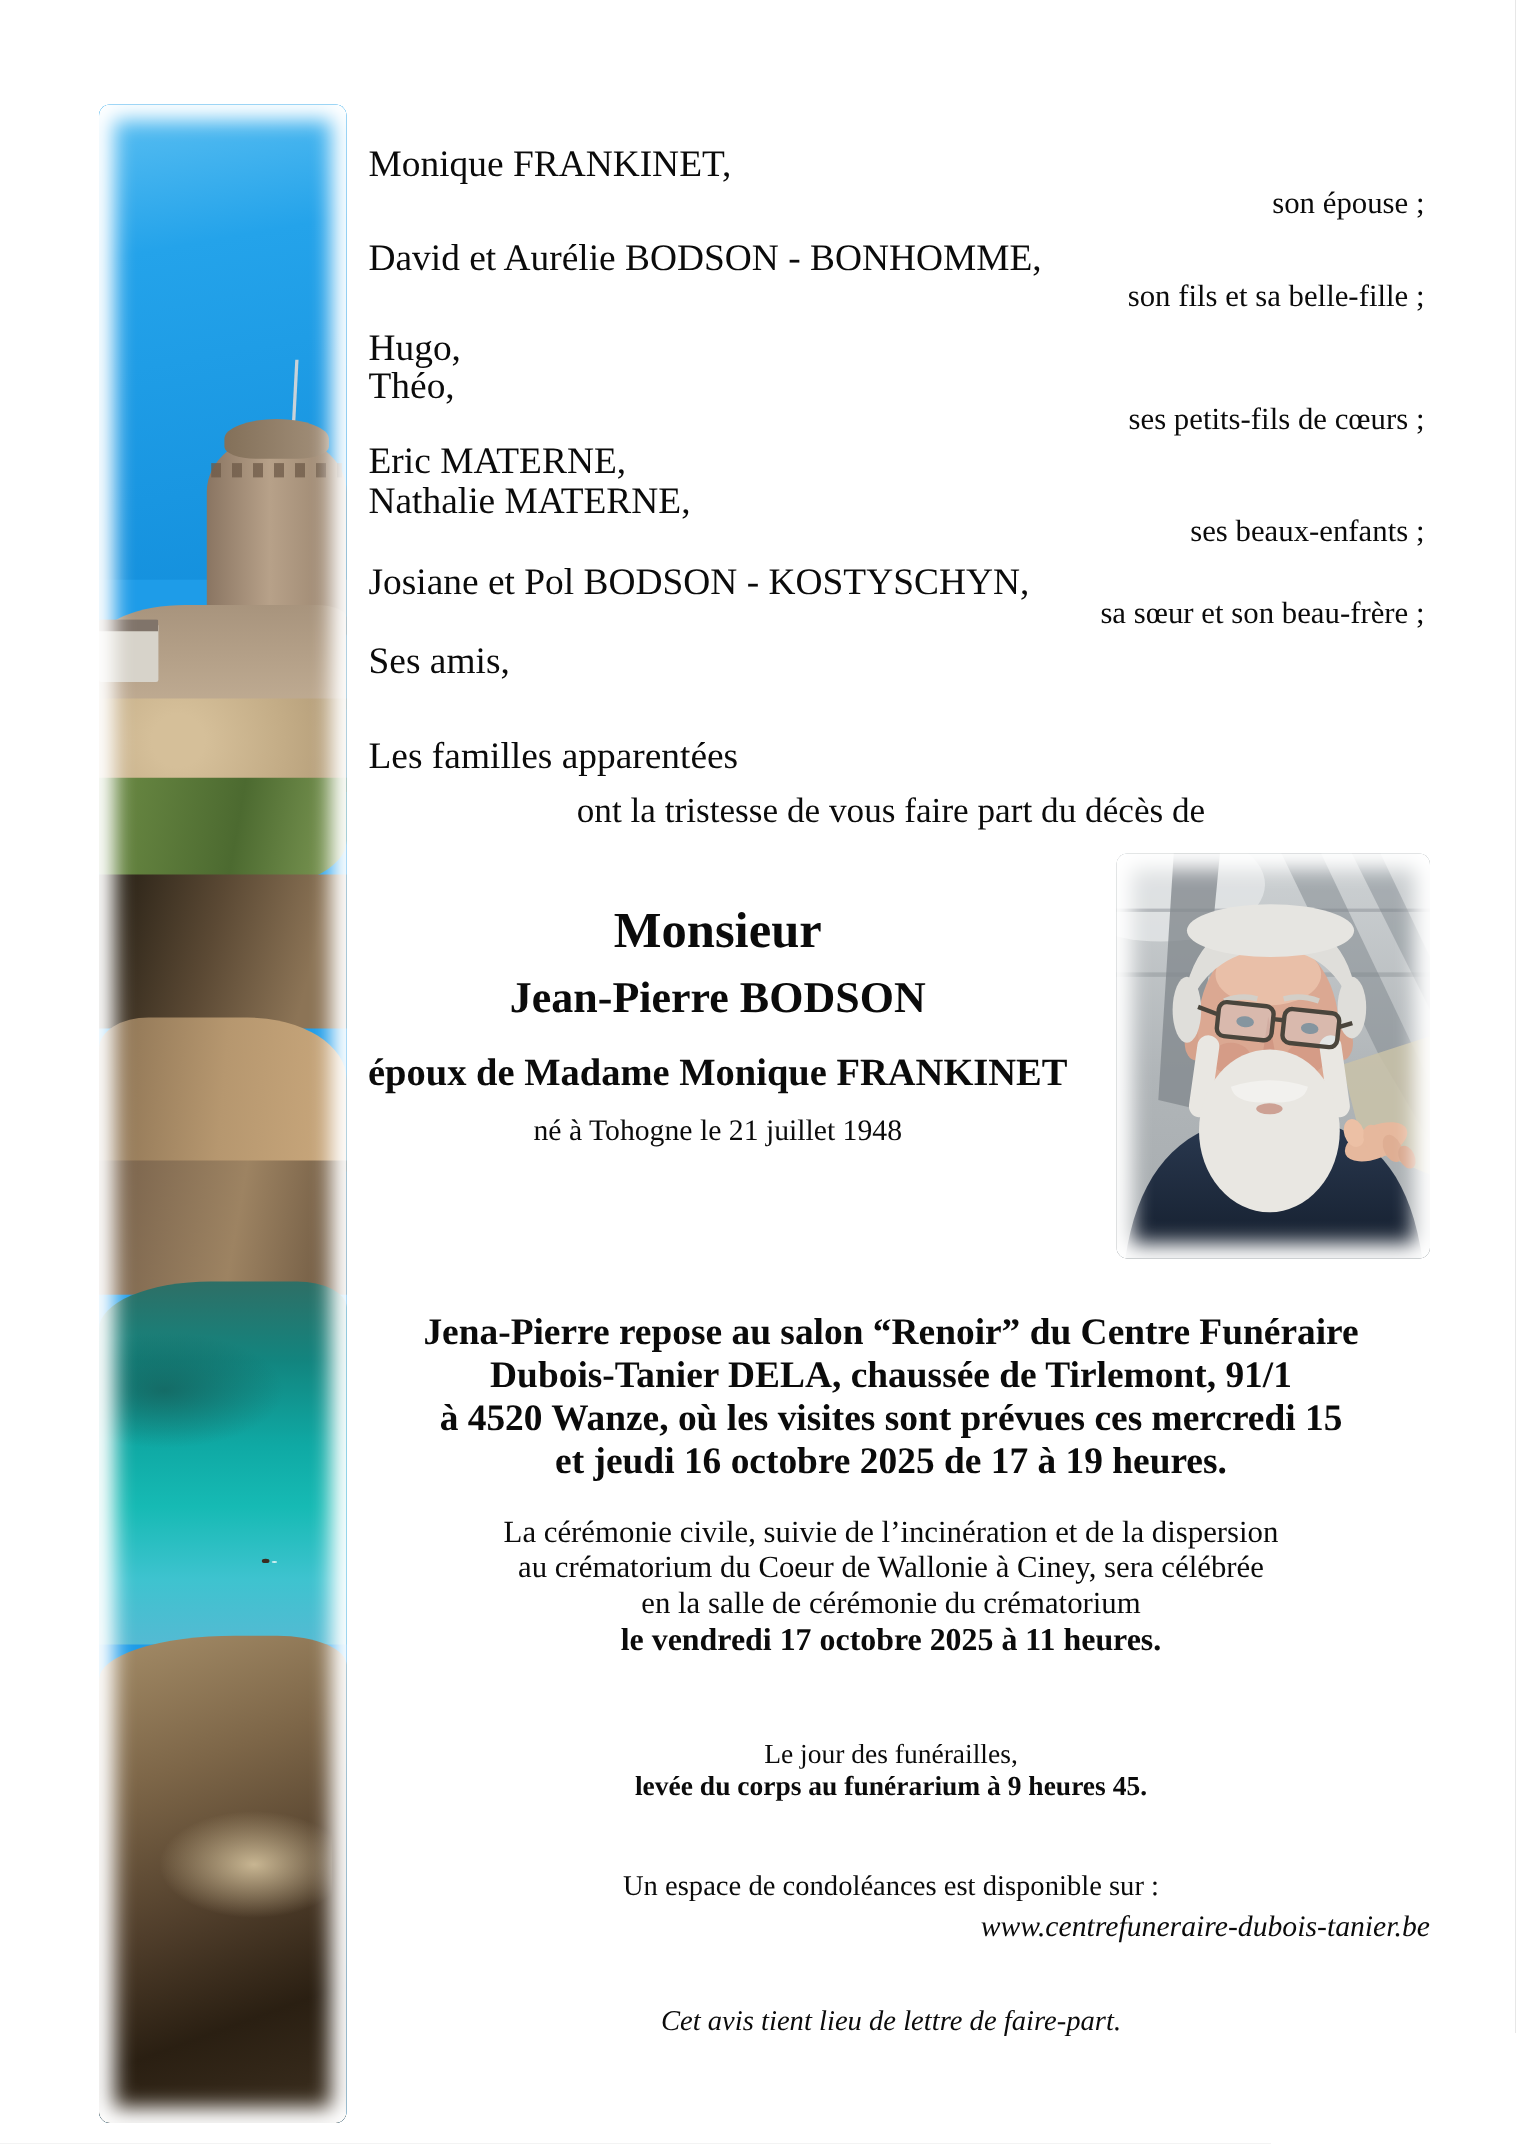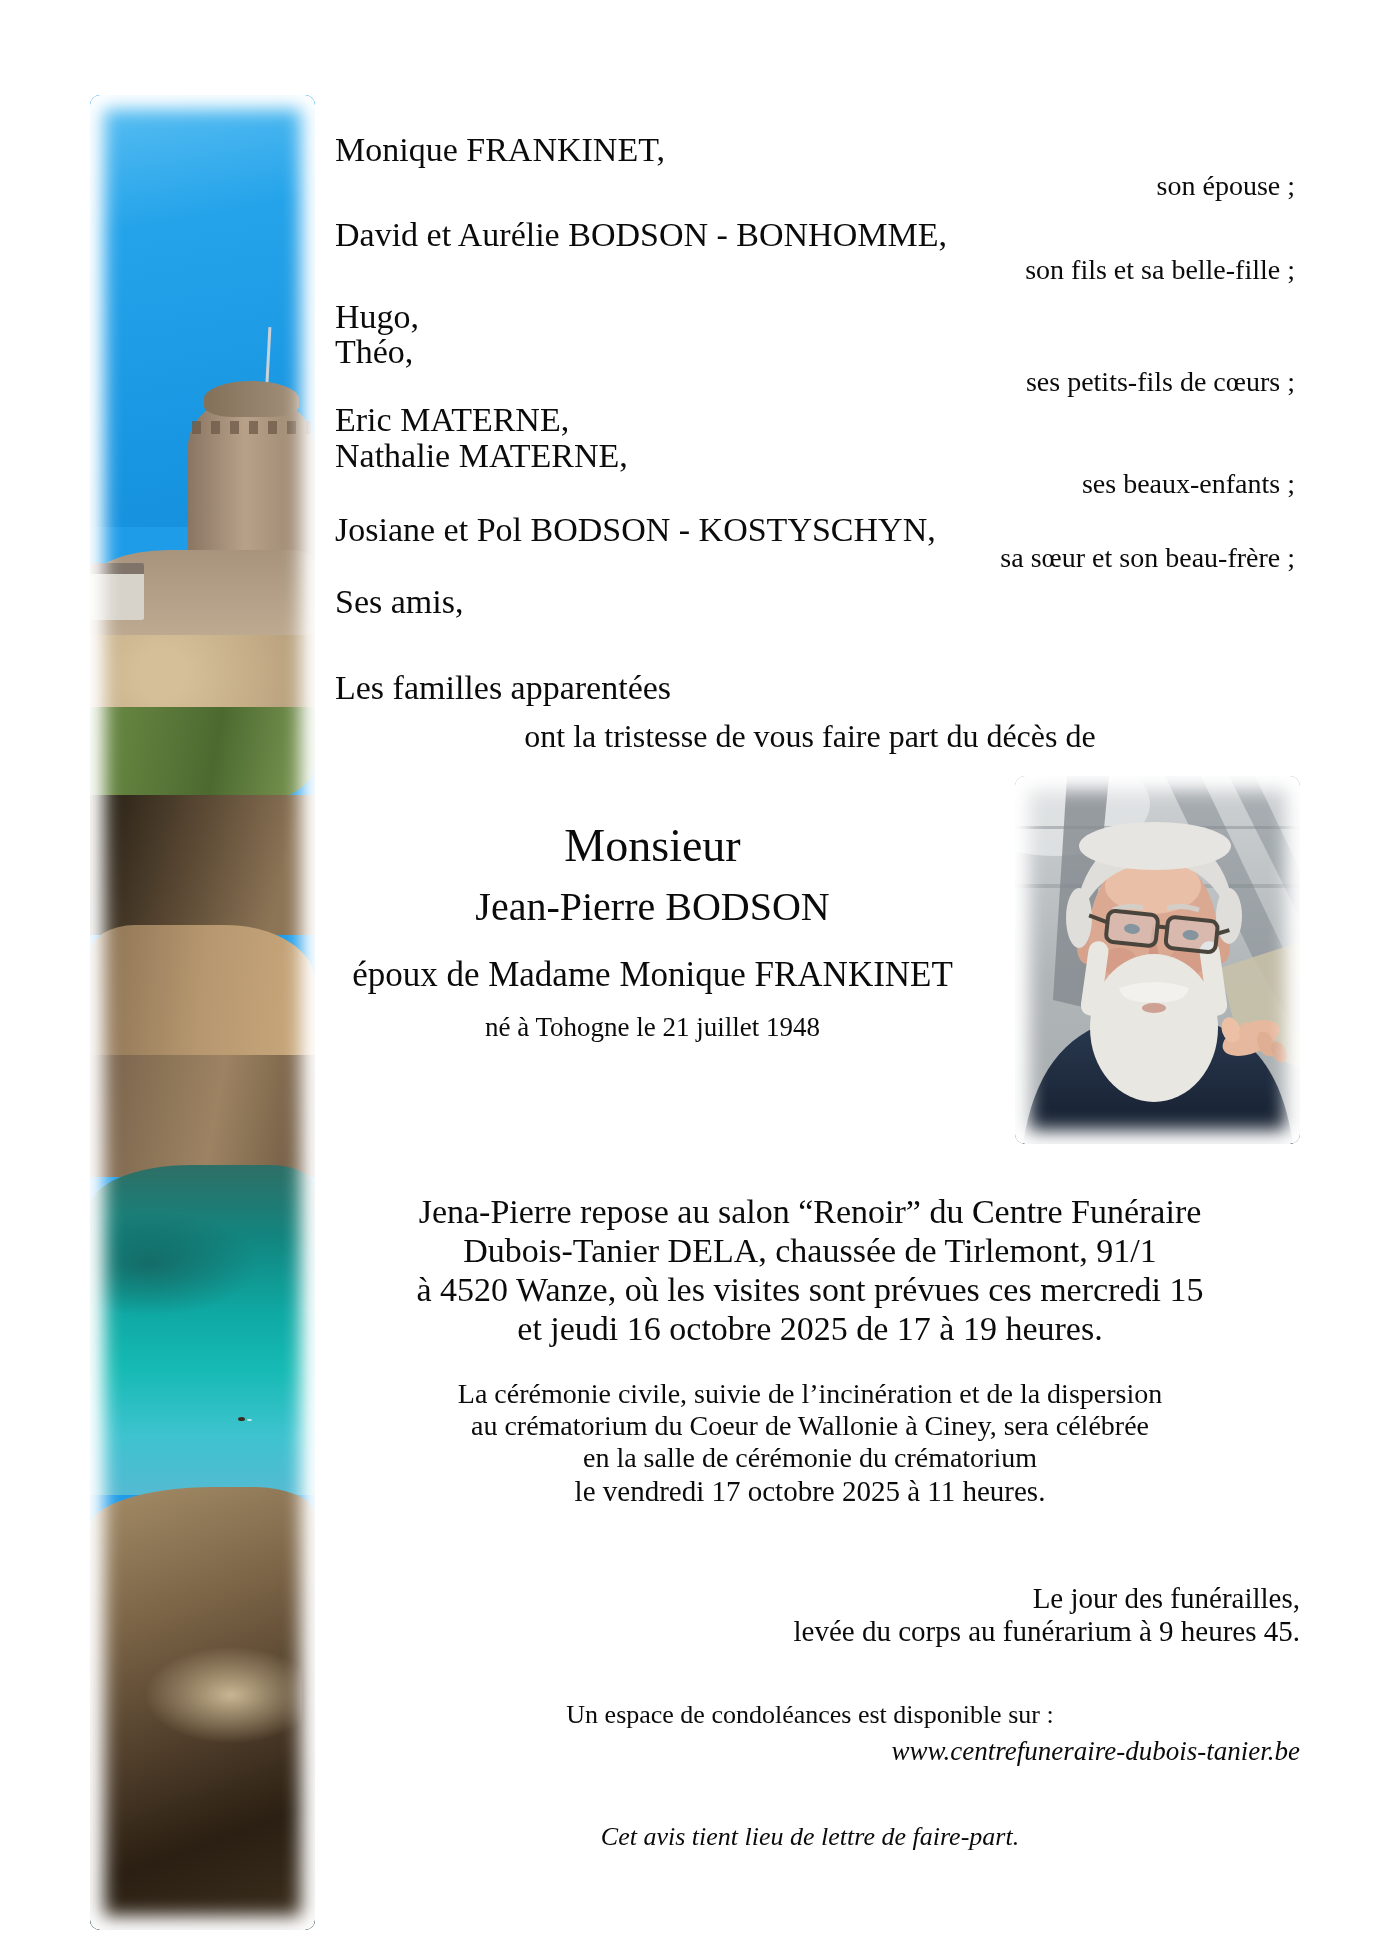--- a/index.html
+++ b/index.html
@@ -3,21 +3,21 @@
 <meta charset="utf-8">
 <style>
   html,body{margin:0;padding:0;background:#888;}
   .page{
     position:relative; width:1378px; height:1949px; background:#ffffff;
     margin:0 auto; overflow:hidden;
     font-family:"Liberation Serif","DejaVu Serif",serif; color:#0b0b0b;padding-left:16px;
   }
   .abs{position:absolute;}
   .txt{white-space:nowrap; line-height:1.15;}
-  .b{font-weight:normal;}
+  .b{font-weight:bold;}
   .i{font-style:italic;}
 
   
   .strip{left:90px; top:95px; width:225px; height:1835px; border-radius:10px; overflow:hidden; background:#1e9ce8;}
   .strip > div{position:absolute; left:0; width:100%;}
   .s-sky{top:0; height:432px; background:linear-gradient(170deg,#5cc0f2 0%,#24a3ea 30%,#1490dd 100%);}
   .s-flag{left:150px; top:228px; width:0; height:0; border-right:26px solid #f3f6f8; border-top:8px solid transparent; border-bottom:10px solid transparent;}
   .s-pole{left:176px !important; top:232px; width:3px !important; height:92px; background:#c9d2d8; transform:rotate(3deg);}
   .s-tower{left:98px !important; top:300px; width:127px !important; height:185px;
     background:linear-gradient(90deg,#8a7562,#b7a189 45%,#96816b);
@@ -55,21 +55,21 @@
   .centerwide{left:320px; width:980px; text-align:center;}
   .centername{left:330px; width:645px; text-align:center;}
   .intro{font-size:32px;}
   .monsieur{font-size:46px;}
   .bigname{font-size:40px;}
   .epoux{font-size:35px;}
   .dates{font-size:27px; line-height:1.26;}
   .visit{font-size:34px; line-height:40px;}
   .cerem{font-size:28px; line-height:40px;text-align:center;}
   .cerem .b{font-size:29px;}
-  .jour{font-size:29px; line-height:38px;text-align:right;}
+  .jour{font-size:25px; line-height:38px;}
   .small{font-size:26px;}
   .web{font-size:27px;text-align:right;}
 </style>
 </head>
 <body>
 
 <div class="page">
 
   <div class="abs strip">
     <div class="s-sky"></div>

